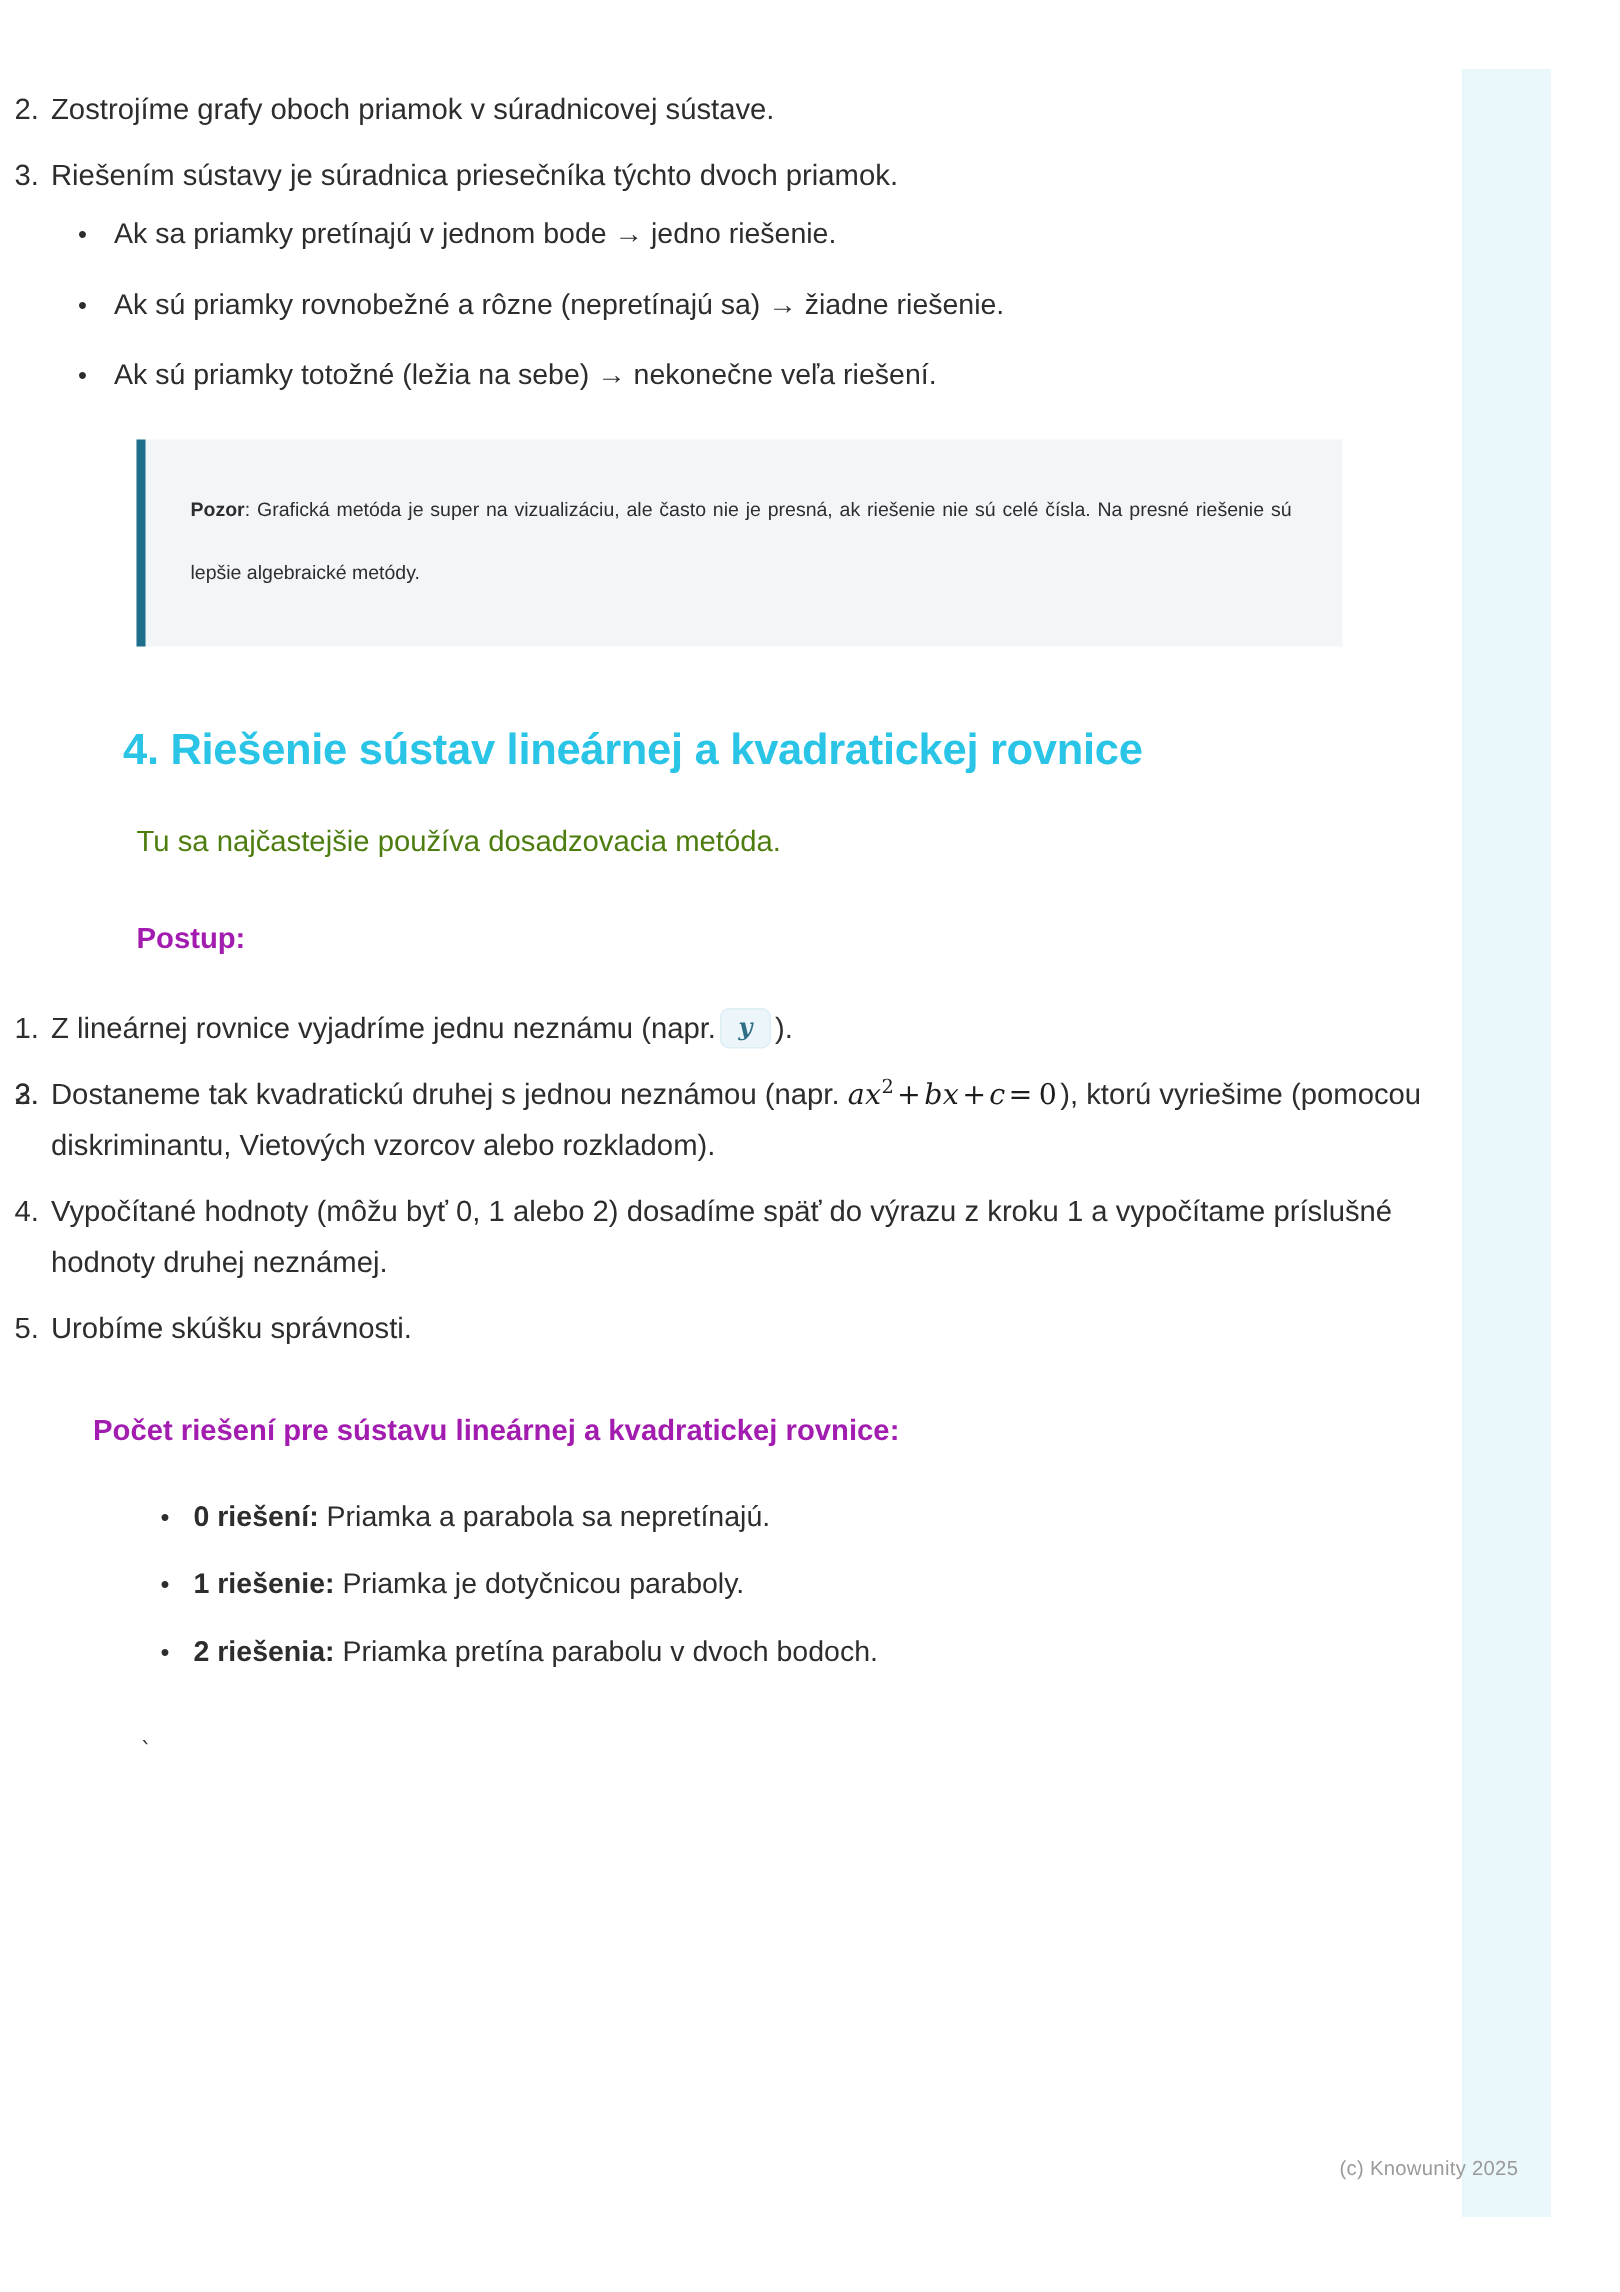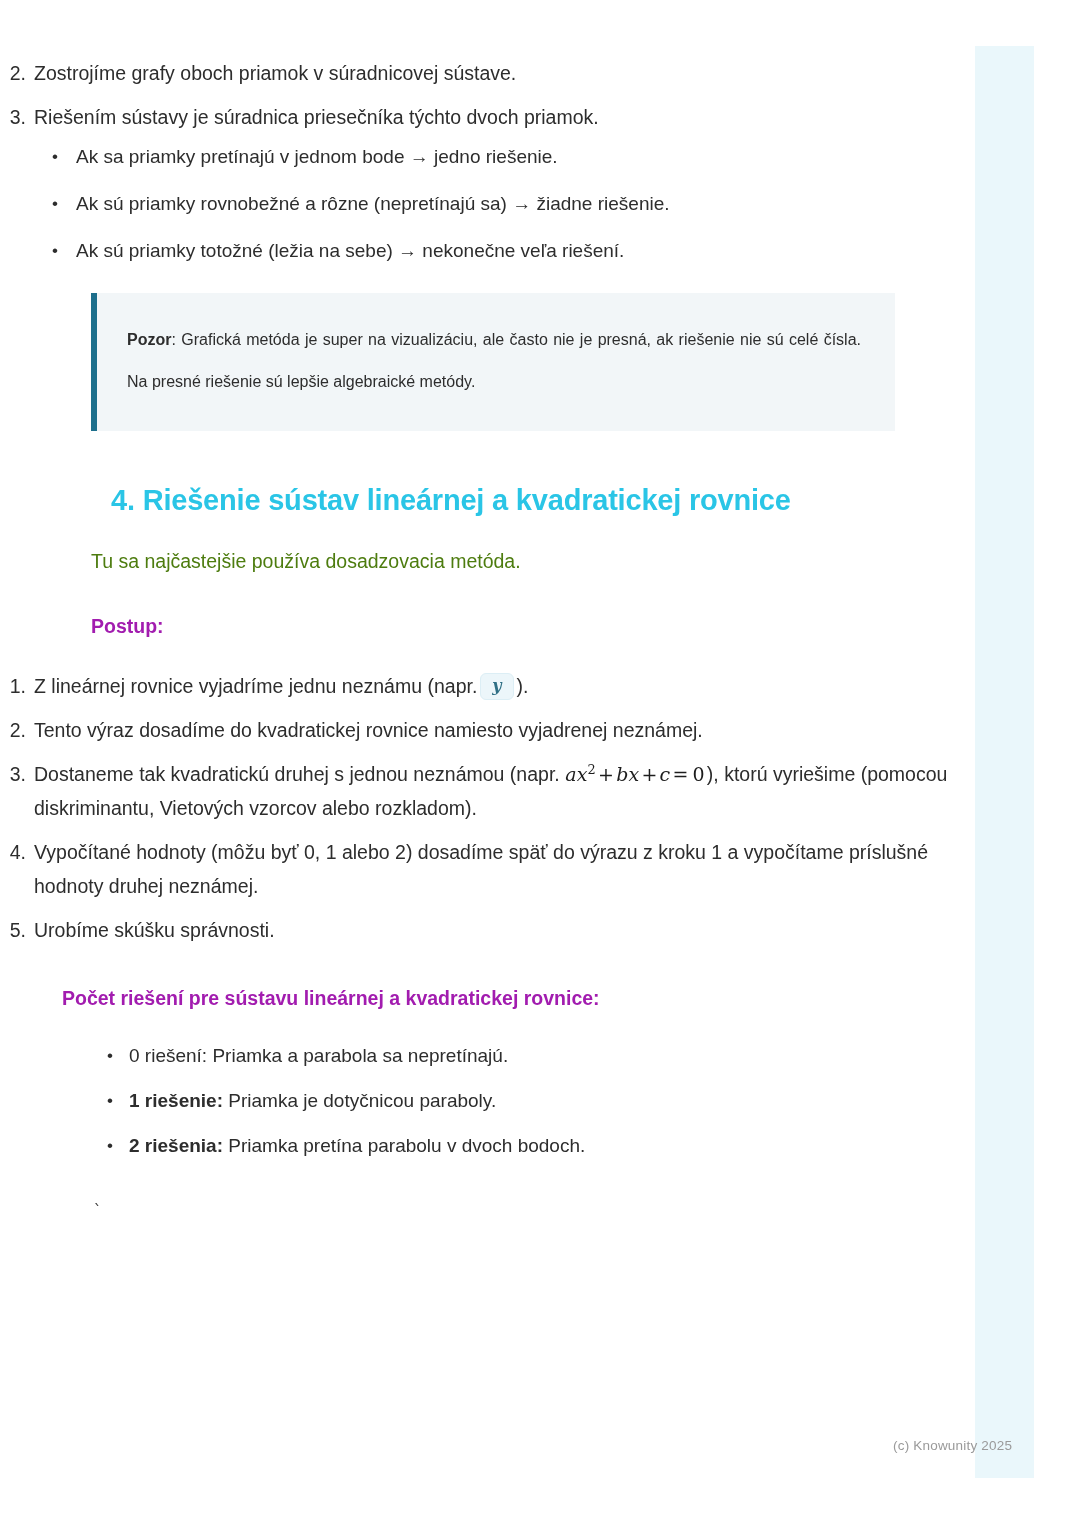--- a/index.html
+++ b/index.html
@@ -102,21 +102,21 @@
   #callout {
     margin: 26px 0 0 6px;
     width: 734px;
     background: #f2f6f8;
     border-left: 6px solid #1d6f8c;
     padding: 26px 34px 28px 30px;
     box-sizing: content-box;
   }
   #callout p {
     margin: 0;
-    font-size: 16px;
+    font-size: 13px;
     line-height: 42px;
     text-align: justify;
     color: #2d2d2d;
   }
   #callout .strong { font-weight: bold; }
 
   
   #section-heading {
     margin: 50px 0 0 0;
     font-size: 29px;
@@ -230,36 +230,35 @@
           <span>Ak sú priamky totožné (ležia na sebe) → nekonečne veľa riešení.</span>
         </li>
       </ul>
     </li>
   </ol>
 
   <div id="callout" style="margin-left:91px;">
     <p><span class="strong">Pozor</span><span>:</span><span> Grafická metóda je super na vizualizáciu, ale často nie je presná, ak riešenie nie sú celé čísla. Na presné riešenie sú lepšie algebraické metódy.</span></p>
   </div>
 
-  <h2 id="section-heading" style="margin-left:111px;">4. Riešenie sústav lineárnej a kvadratickej rovnice</h2>
+  <h2 id="section-heading" style="margin-left:82px;">4. Riešenie sústav lineárnej a kvadratickej rovnice</h2>
 
   <p class="para" style="margin-left:91px;">Tu sa najčastejšie používa dosadzovacia metóda.</p>
 
   <p class="bold-label" style="margin-left:91px;">Postup:</p>
 
   <ol class="num-list lvl1" style="margin-top:28px;">
 
     <li class="num-item">
       <span class="marker">1.</span>
       <span>Z lineárnej rovnice vyjadríme jednu neznámu (napr.</span><span class="code-chip">y</span><span>).</span>
     </li>
 
     <li class="num-item">
       <span class="marker">2.</span>
-      <span>Tento výraz dosadíme do kvadratickej rovnice namiesto vyjadrenej neznámej.</span>
     </li>
 
     <li class="num-item">
       <span class="marker">3.</span><span>Dostaneme tak kvadratickú druhej s jednou neznámou (napr. </span><span class="math"><span>ax</span><sup>2</sup><span class="op">+</span><span>bx</span><span class="op">+</span><span>c</span><span class="op">=</span><span class="op">0</span></span><span>), ktorú vyriešime (pomocou diskriminantu, Vietových vzorcov alebo rozkladom).</span>
     </li>
 
     <li class="num-item">
       <span class="marker">4.</span>
       <span>Vypočítané hodnoty (môžu byť 0, 1 alebo 2) dosadíme späť do výrazu z kroku 1 a vypočítame príslušné hodnoty druhej neznámej.</span>
     </li>
@@ -268,21 +267,21 @@
       <span class="marker">5.</span>
       <span>Urobíme skúšku správnosti.</span>
     </li>
   </ol>
 
   <p class="bold-label" style="margin-left:62px;margin-top:36px;">Počet riešení pre sústavu lineárnej a kvadratickej rovnice:</p>
 
   <ul class="bullet-list" style="margin:26px 0 0 103px;">
     <li class="bullet-item">
       <span class="dot">•</span>
-      <span style="font-weight:normal;">0 riešení:</span><span> Priamka a parabola sa nepretínajú.</span>
+      <span style="font-weight:bold;">0 riešení:</span><span> Priamka a parabola sa nepretínajú.</span>
     </li>
     <li class="bullet-item">
       <span class="dot">•</span>
       <span style="font-weight:bold;">1 riešenie:</span><span> Priamka je dotyčnicou paraboly.</span>
     </li>
     <li class="bullet-item" style="margin-bottom:0;">
       <span class="dot">•</span>
       <span style="font-weight:bold;">2 riešenia:</span><span> Priamka pretína parabolu v dvoch bodoch.</span>
     </li>
   </ul>

